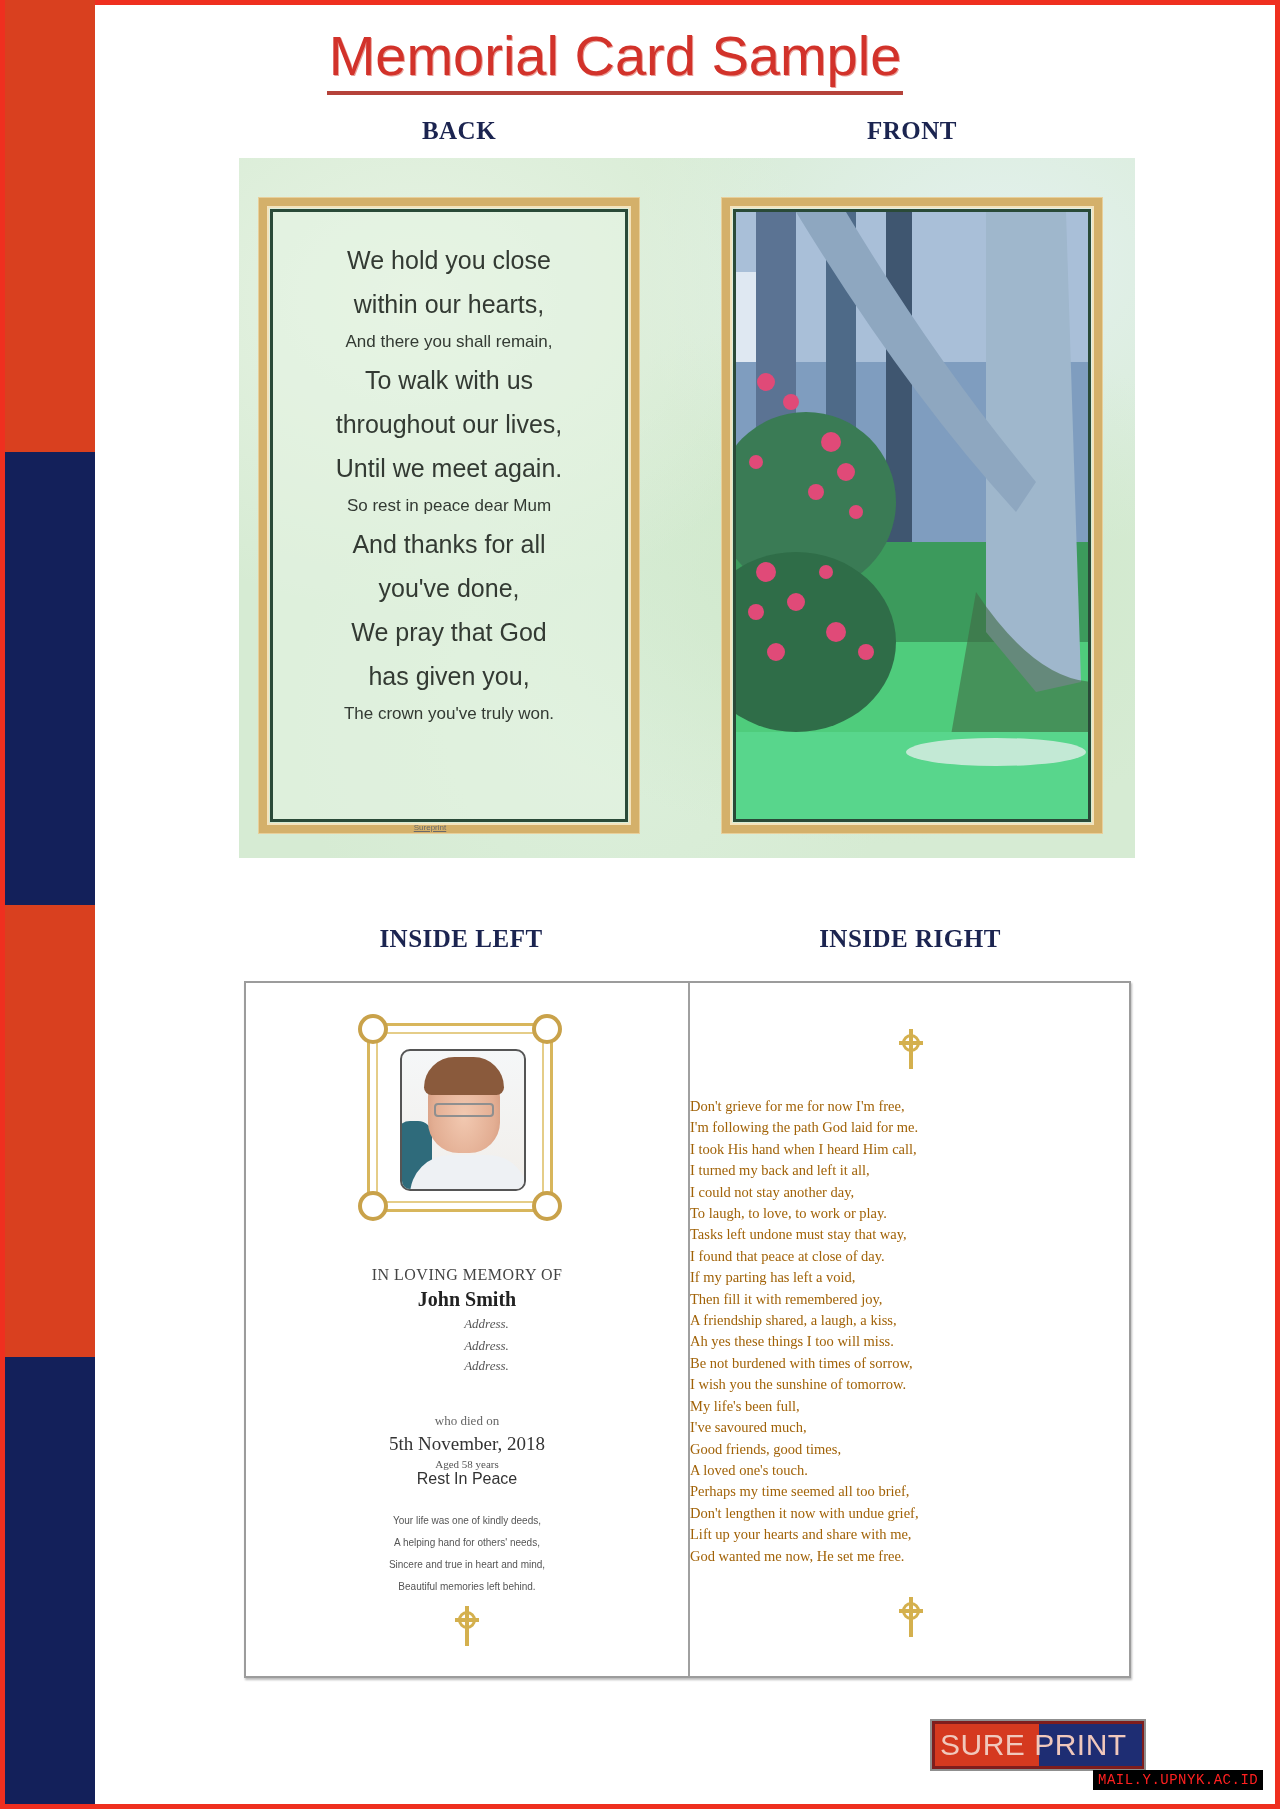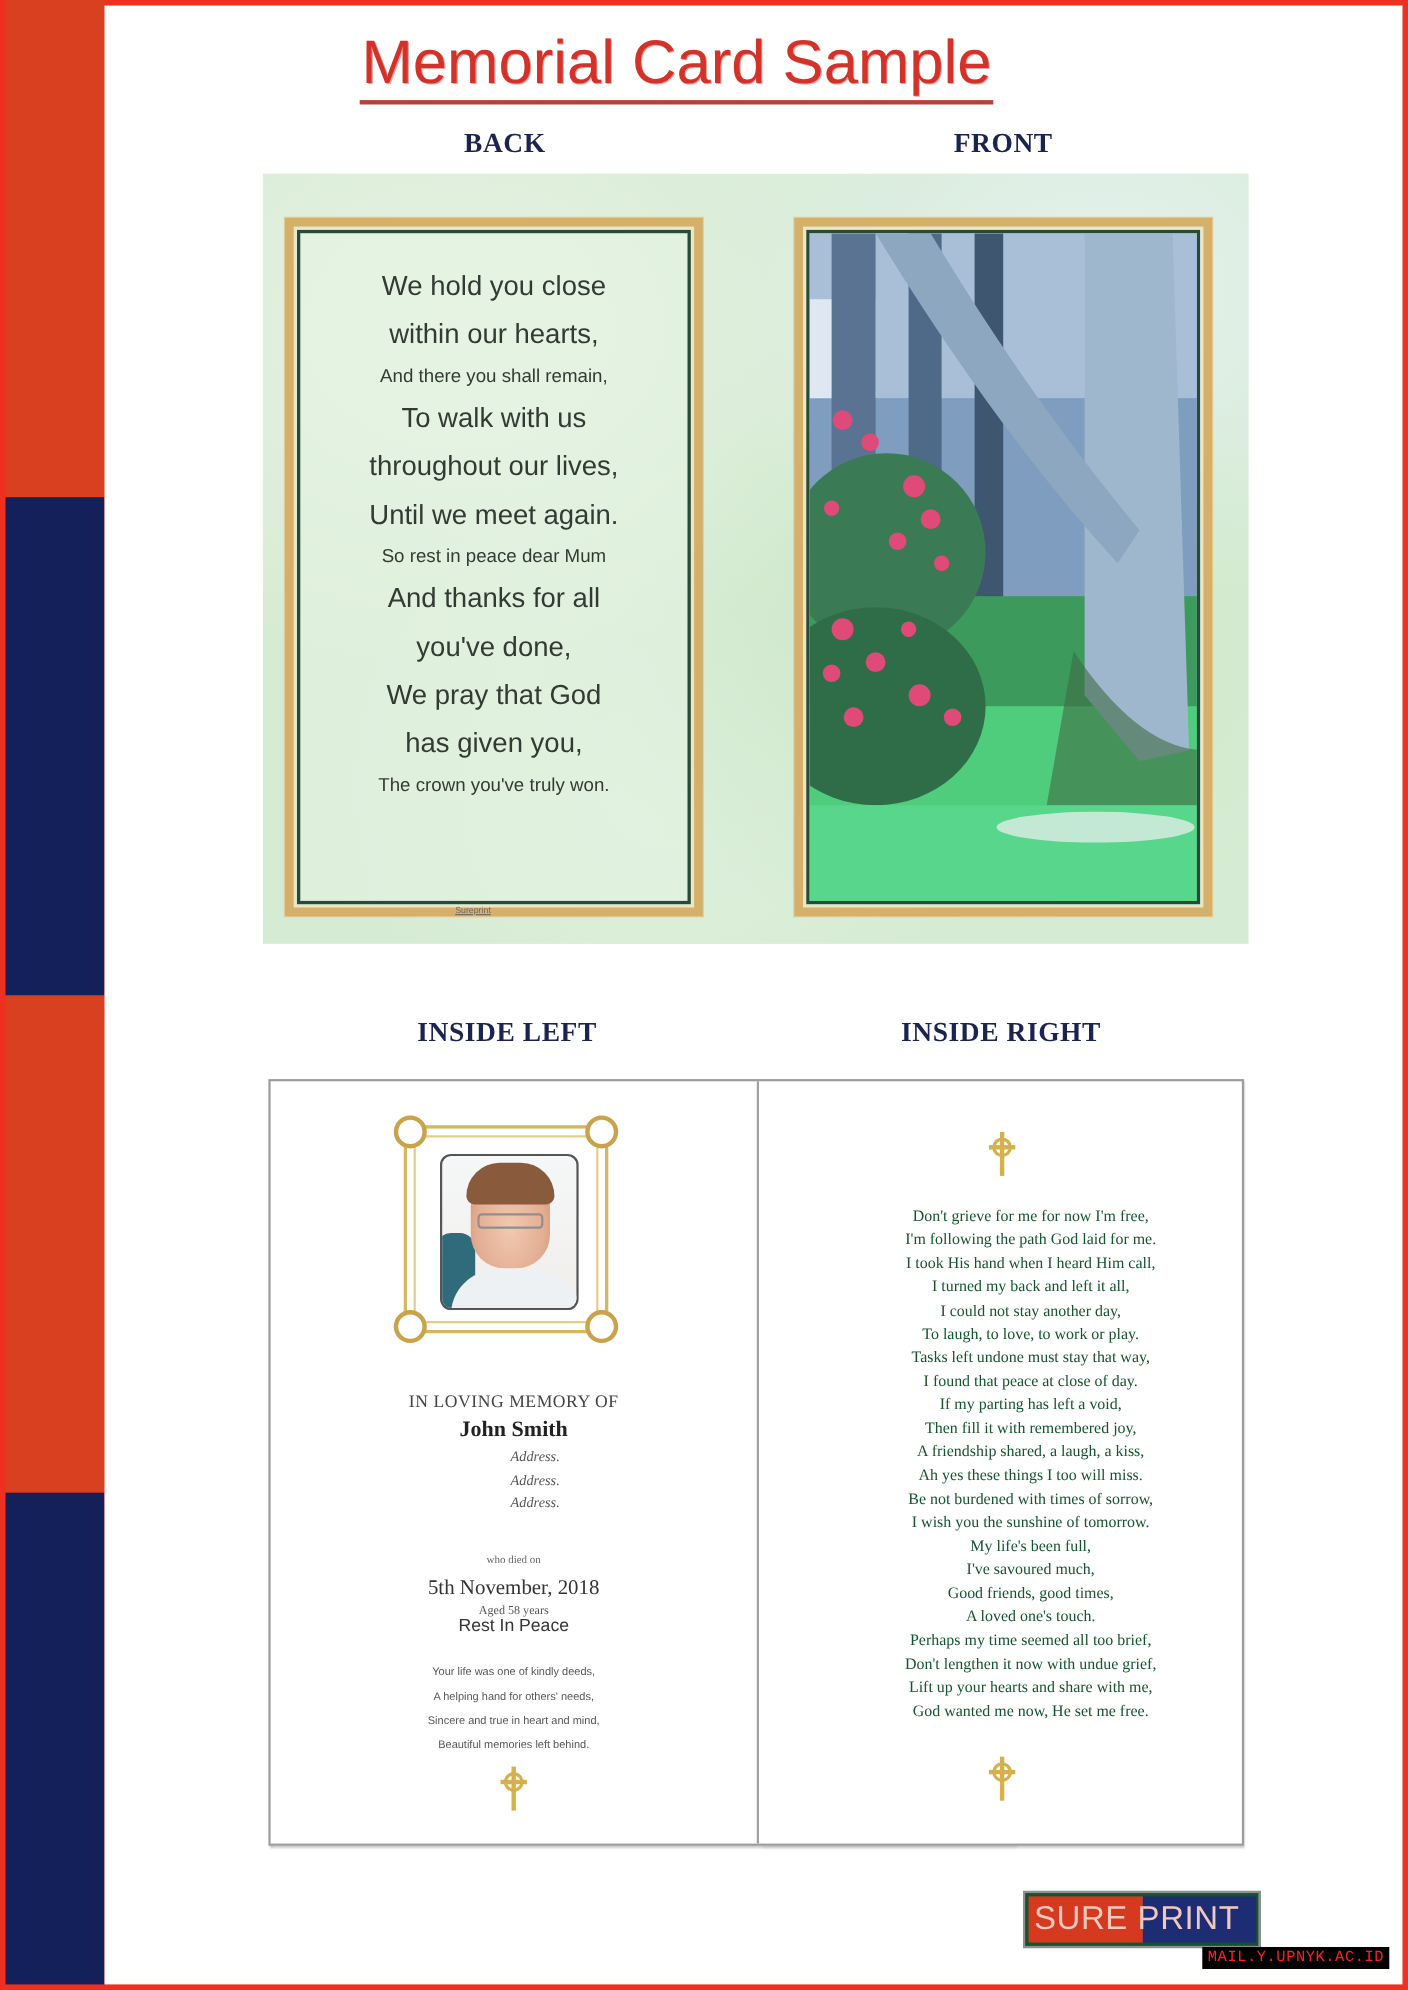--- a/index.html
+++ b/index.html
@@ -49,36 +49,36 @@
   .portrait .head { position: absolute; left: 26px; top: 10px; width: 72px; height: 92px; border-radius: 40px 40px 34px 34px; background: radial-gradient(ellipse at 50% 60%, #f2c9b1 0%, #e3ae93 60%, #c98c70 100%); }
   .portrait .hair { position: absolute; left: 22px; top: 6px; width: 80px; height: 38px; border-radius: 40px 40px 10px 10px; background: #8a5a3c; }
   .portrait .glasses { position: absolute; left: 32px; top: 52px; width: 60px; height: 14px; border: 2px solid #8f8f8f; border-radius: 4px; }
   .portrait .shirt { position: absolute; left: 8px; top: 104px; width: 118px; height: 50px; border-radius: 40px 40px 0 0; background: #eef1f4; }
   .portrait .shoulder { position: absolute; left: -6px; top: 70px; width: 36px; height: 80px; background: #2f6b7b; border-radius: 14px; }
 
   .il-text { position: absolute; left: 0; width: 442px; text-align: center; font-family: "Liberation Serif", serif; color: #333; }
   .il-memory { top: 283px; font-size: 16px; letter-spacing: 0.5px; color: #444; }
   .il-name { top: 305px; font-size: 20px; font-weight: bold; color: #222; }
   .il-address { font-style: italic; font-size: 13px; color: #555; padding-left: 39px; }
-  .il-died { top: 430px; font-size: 10px; color: #666; }
+  .il-died { top: 430px; font-size: 13px; color: #666; }
   .il-date { top: 450px; font-size: 19px; color: #333; }
   .il-aged { top: 475px; font-size: 11px; color: #555; }
   .il-rip { top: 487px; font-size: 16px; font-family: "Liberation Sans", sans-serif; color: #333; }
   .il-verse { top: 527px; font-family: "Liberation Sans", sans-serif; font-size: 10px; color: #555; line-height: 22px; }
 
   .cross { position: absolute; width: 30px; height: 40px; }
   .cross .v { position: absolute; left: 13px; top: 0; width: 4px; height: 40px; background: #d4b04e; }
   .cross .h { position: absolute; left: 3px; top: 12px; width: 24px; height: 4px; background: #d4b04e; }
   .cross .ring { position: absolute; left: 6px; top: 5px; width: 18px; height: 18px; border: 3px solid #d4b04e; border-radius: 50%; }
 
-  .ir-poem { position: absolute; left: 0; width: 494px; top: 113px; text-align: center; font-family: "Liberation Serif", serif; font-size: 14.5px; line-height: 21.4px; color: #14532d; }
+  .ir-poem { position: absolute; left: 0; width: 494px; top: 113px; font-family: "Liberation Serif", serif; font-size: 14.5px; line-height: 21.4px; color: #a16207; }
   .ir-poem .line { display: block; white-space: nowrap; }
 
   
-  #logo { position: absolute; left: 930px; top: 1719px; width: 216px; height: 52px; border: 2px solid #8f8f8f; background: #14532d; padding: 3px; }
+  #logo { position: absolute; left: 930px; top: 1719px; width: 216px; height: 52px; border: 2px solid #8f8f8f; background: #7f1d1d; padding: 3px; }
   #logo .l { position: absolute; left: 3px; top: 3px; width: 104px; height: 42px; background: #d5391f; }
   #logo .r { position: absolute; left: 107px; top: 3px; width: 103px; height: 42px; background: #1e2d73; }
   #logo .t { position: absolute; left: 8px; top: 7px; font-family: "Liberation Sans", sans-serif; font-size: 30px; color: #f0c8bc; letter-spacing: 0.5px; white-space: nowrap; }
   #watermark { position: absolute; left: 1093px; top: 1770px; background: #000; color: #ff2020; font-family: "Liberation Mono", monospace; font-size: 14px; padding: 2px 5px; letter-spacing: 0.5px; }
 </style>
 </head>
 <body>
 
 <div id="frame">
   <div id="sidebar">

